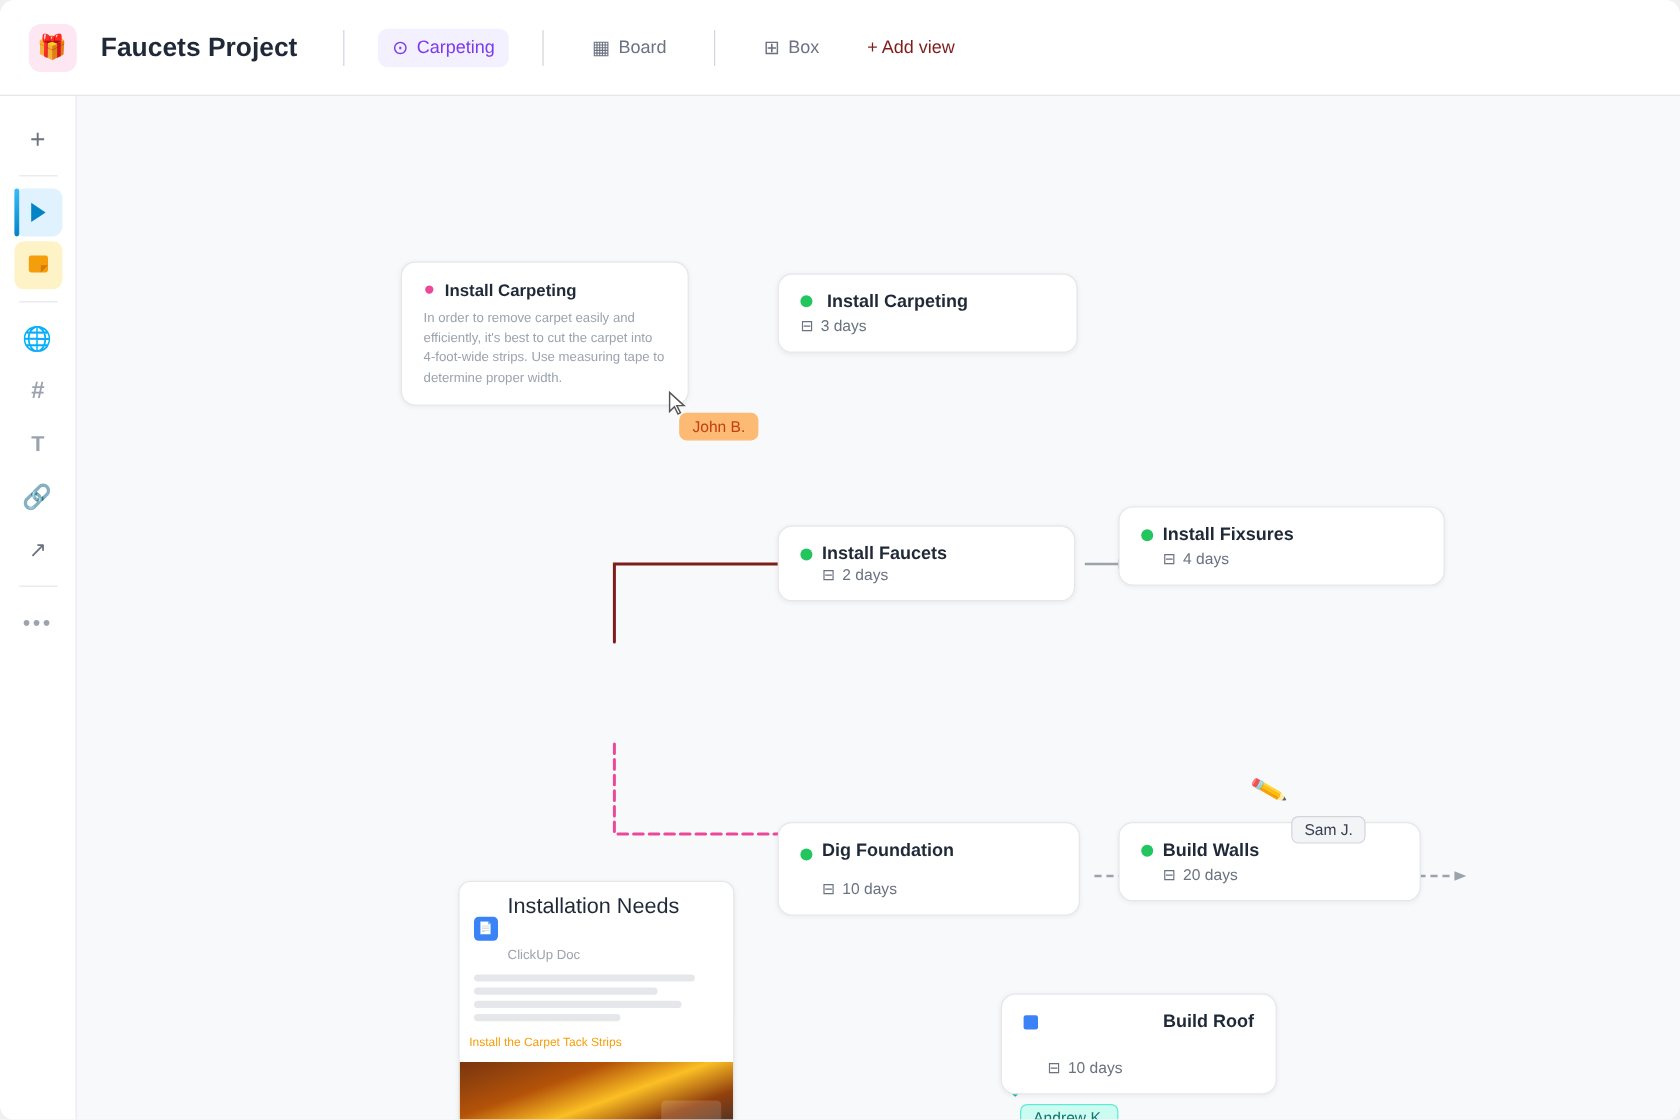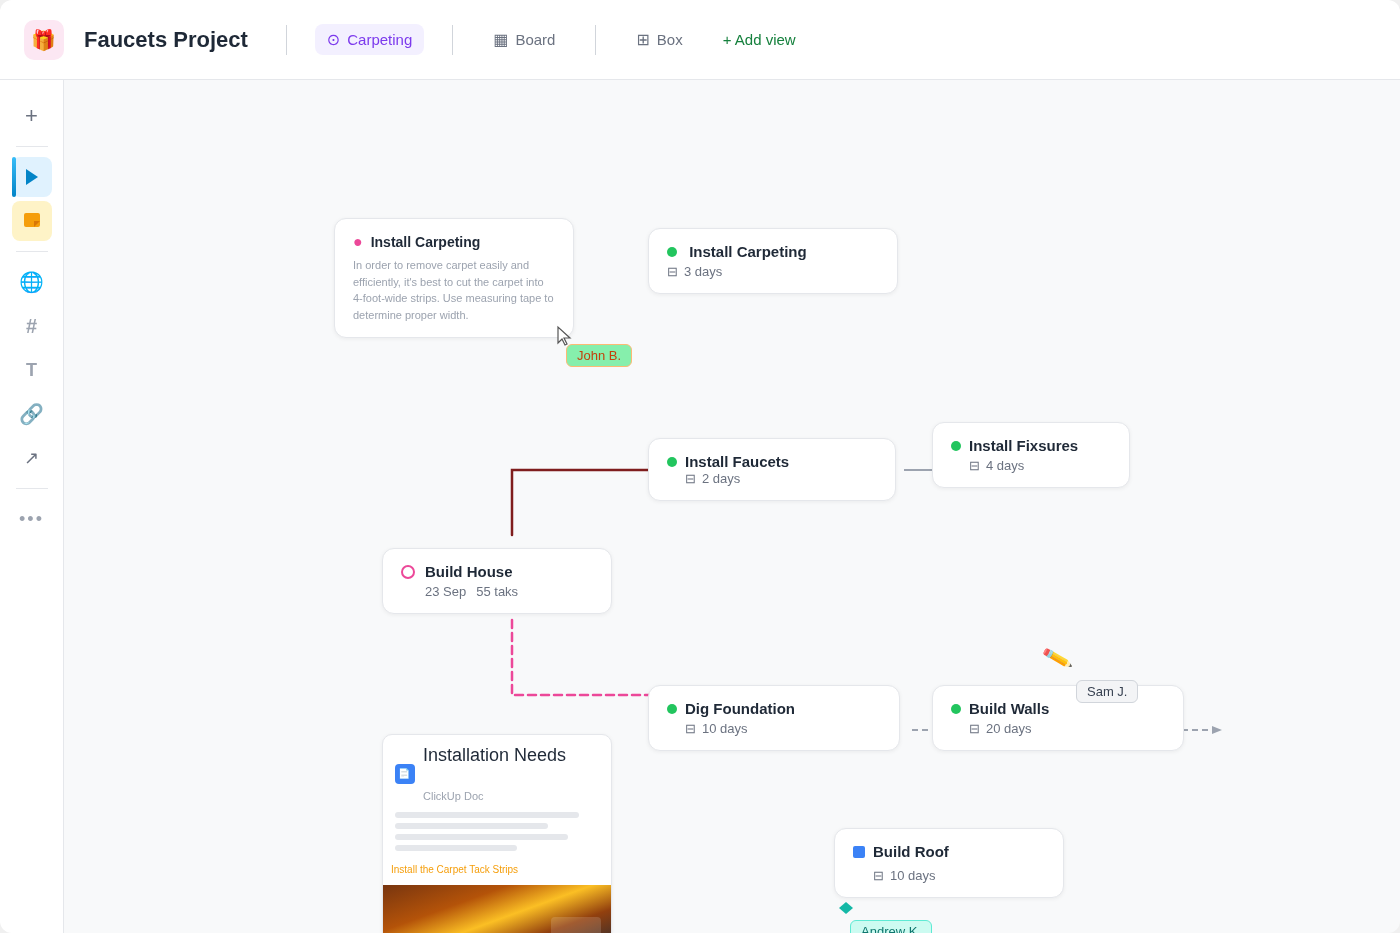--- a/index.html
+++ b/index.html
@@ -57,21 +57,21 @@
       color: #7c3aed;
       background: #f3f0ff;
     }
     .nav-tab .tab-icon {
       font-size: 16px;
     }
     .add-view {
       display: flex;
       align-items: center;
       gap: 6px;
-      color: #15803d;
+      color: #7f1d1d;
       font-size: 15px;
       cursor: pointer;
     }
 
     
     .main {
       display: flex;
       height: calc(933px - 80px);
     }
 
@@ -248,21 +248,21 @@
 
     
     .badge {
       padding: 3px 10px;
       border-radius: 6px;
       font-size: 13px;
       font-weight: 500;
       position: absolute;
     }
     .badge-orange {
-      background: #86efac;
+      background: #fdba74;
       color: #c2410c;
       border: 1px solid #fdba74;
     }
     .badge-gray {
       background: #f3f4f6;
       color: #374151;
       border: 1px solid #d1d5db;
     }
     .badge-teal {
       background: #ccfbf1;
@@ -399,44 +399,34 @@
       <div style="display:flex; align-items:center; gap:8px; margin-bottom:1px;">
         <span class="card-dot card-dot-green"></span>
         <span class="card-title" style="margin:0;">Install Faucets</span>
       </div>
       <div class="card-meta">
         <span style="font-size:13px; margin-left:18px;">⊟</span>
         <span>2 days</span>
       </div>
     </div>
 
-    <div class="card" style="left: 868px; top: 342px; width: 198px; text-align: right;">
+    <div class="card" style="left: 868px; top: 342px; width: 272px; text-align: right;">
       <div style="display:flex; align-items:center; gap:8px; margin-bottom:4px;">
         <span class="card-dot card-dot-green"></span>
         <span class="card-title" style="margin:0;">Install Fixsures</span>
       </div>
       <div class="card-meta">
         <span style="font-size:13px; margin-left:18px;">⊟</span>
         <span>4 days</span>
       </div>
     </div>
 
-    <div class="build-card" style="left: 318px; top: 468px;">
-      <div style="display:flex; align-items:center; gap:10px; margin-bottom:4px;">
-        <span style="width:14px;height:14px;border-radius:50%;border:2px solid #ec4899;display:inline-block;flex-shrink:0;"></span>
-        <span class="card-title" style="margin:0;">Build House</span>
-      </div>
-      <div class="card-meta" style="margin-left:24px; gap:10px;">
-        <span>23 Sep</span>
-        <span>55 taks</span>
-      </div>
-    </div>
 
     <div class="card" style="left: 584px; top: 605px; width: 252px;">
-      <div style="display:flex; align-items:center; gap:8px; margin-bottom:4px;">
+      <div style="display:flex; align-items:flex-end; gap:8px; margin-bottom:16px;">
         <span class="card-dot card-dot-green"></span>
         <span class="card-title" style="margin:0;">Dig Foundation</span>
       </div>
       <div class="card-meta">
         <span style="font-size:13px; margin-left:18px;">⊟</span>
         <span>10 days</span>
       </div>
     </div>
 
     <div class="card" style="left: 868px; top: 605px; width: 252px;">
@@ -448,21 +438,21 @@
         <span style="font-size:13px; margin-left:18px;">⊟</span>
         <span>20 days</span>
       </div>
     </div>
 
     <div class="badge badge-gray" style="left: 1012px; top: 600px;">Sam J.</div>
 
     <div style="position:absolute; left:980px; top:566px; pointer-events:none; font-size:22px; color:#374151; transform:rotate(-15deg);">✏️</div>
 
     <div class="card" style="left: 770px; top: 748px; width: 230px;">
-      <div style="display:flex; align-items:center; gap:8px; margin-bottom:8px;">
+      <div style="display:flex; align-items:center; gap:8px; margin-bottom:22px;justify-content:space-between;">
         <span style="width:12px;height:12px;background:#3b82f6;border-radius:2px;display:inline-block;flex-shrink:0;"></span>
         <span class="card-title" style="margin:0;">Build Roof</span>
       </div>
       <div class="card-meta">
         <span style="font-size:13px; margin-left:20px;">⊟</span>
         <span>10 days</span>
       </div>
     </div>
 
     <div class="badge badge-teal" style="left: 786px; top: 840px;">Andrew K.</div>

